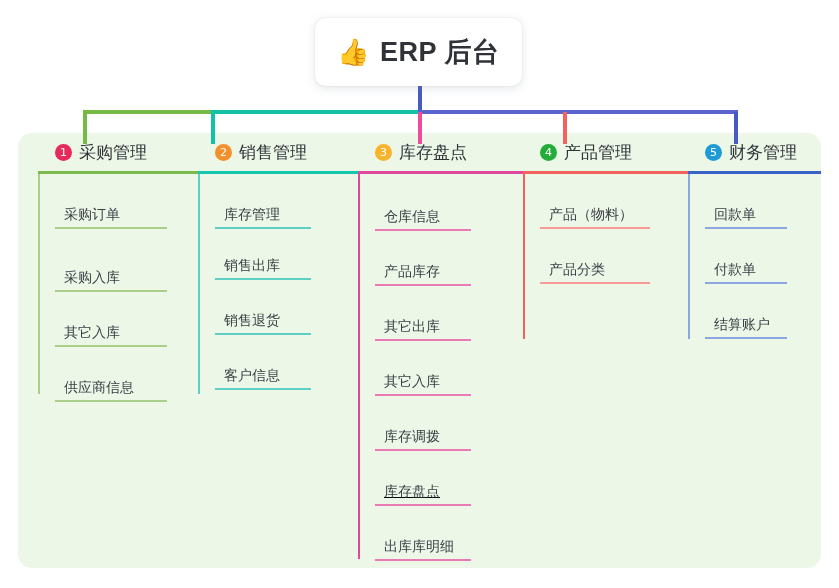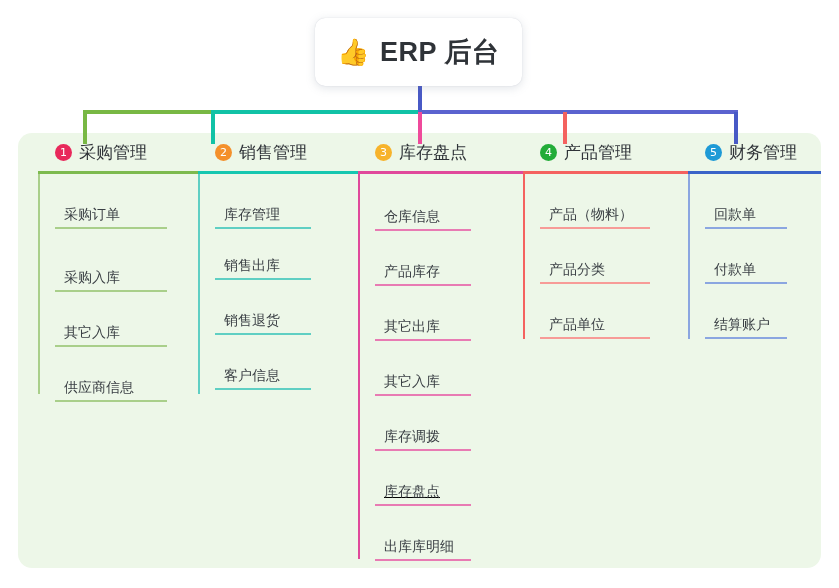--- a/index.html
+++ b/index.html
@@ -289,24 +289,20 @@
         <div class="leaf-wrap">
           <div class="spine" style="background: rgb(244, 98, 95); height: 165px;"></div>
           <div class="leaf" style="height: 55px; width: 110px;">
             <span class="leaf-label">产品（物料）</span>
             <div class="leaf-rule" style="background: rgb(247, 155, 151); width: 110px;"></div>
           </div>
           <div class="leaf" style="height: 55px; width: 110px; text-align: center;">
             <span class="leaf-label">产品分类</span>
             <div class="leaf-rule" style="background: rgb(247, 155, 151); width: 110px;"></div>
           </div>
-          <div class="leaf" style="height: 55px; width: 110px;">
-            <span class="leaf-label">产品单位</span>
-            <div class="leaf-rule" style="background: rgb(247, 155, 151); width: 110px;"></div>
-          </div>
         </div>
       </div>
       <div class="column" style="left: 670px; width: 133px;">
         <div class="col-head">
           <span class="badge" style="background: rgb(30, 154, 214);">5</span>
           <span class="col-title">财务管理</span>
         </div>
         <div class="head-rule" style="background: rgb(58, 99, 200);"></div>
         <div class="leaf-wrap">
           <div class="spine" style="background: rgb(139, 166, 224); height: 165px;"></div>

